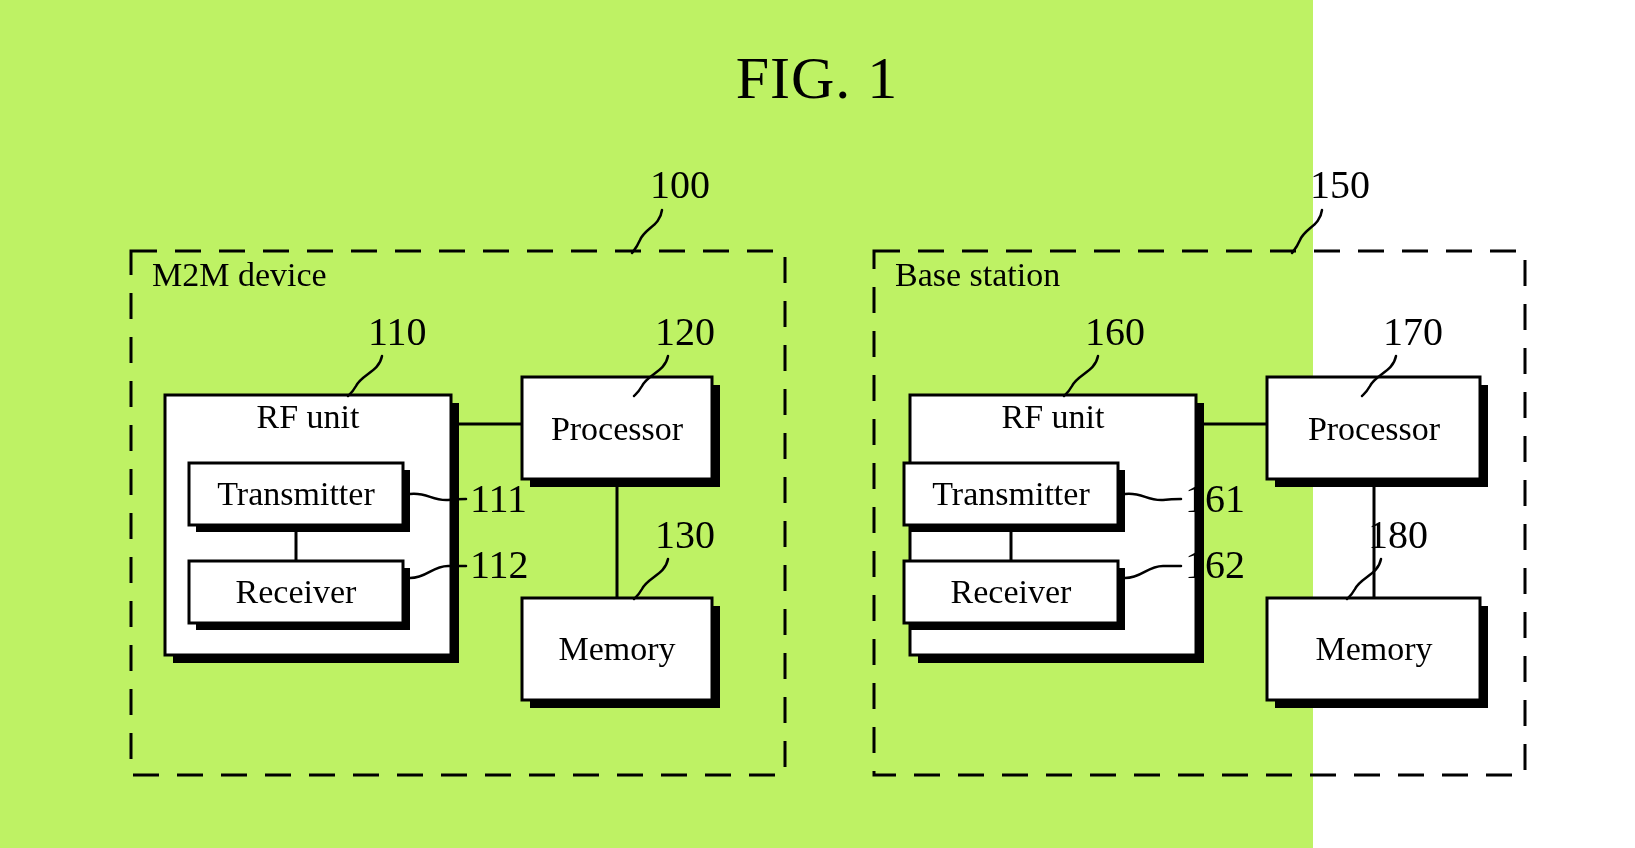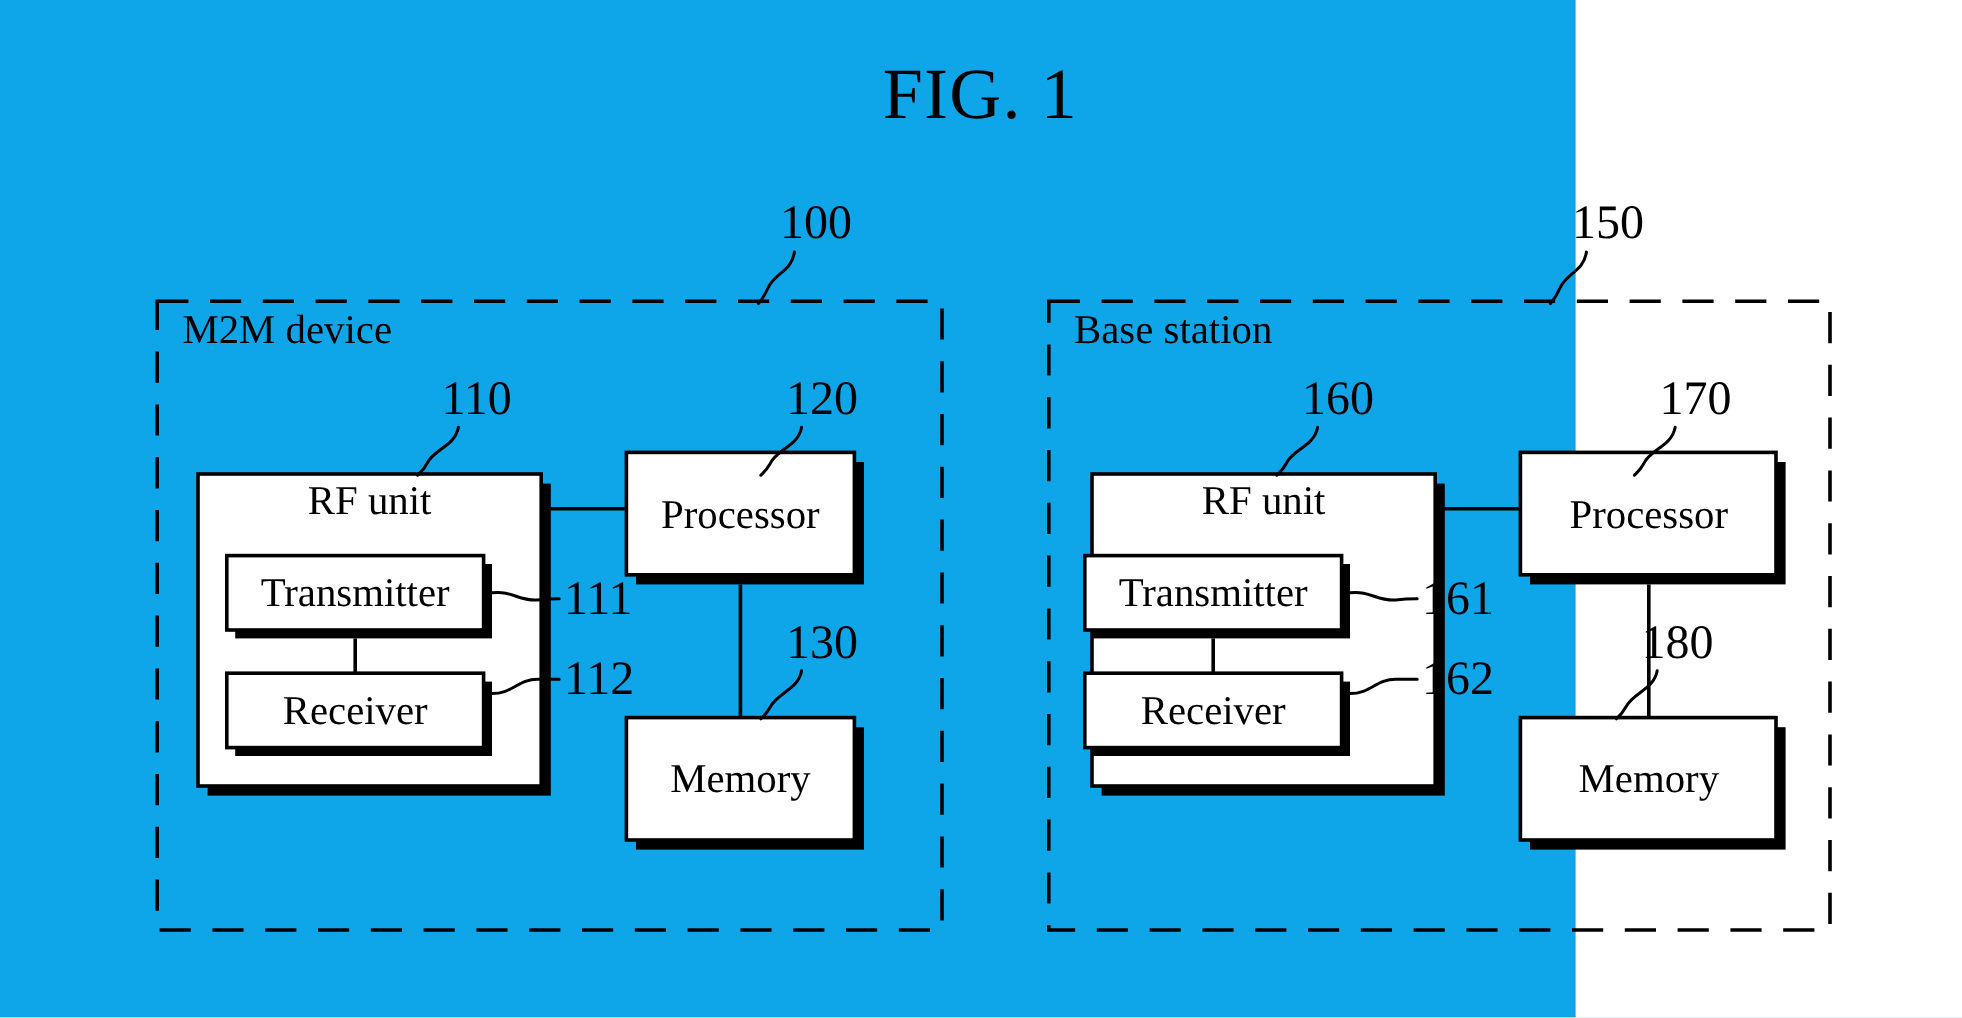--- a/index.html
+++ b/index.html
@@ -10,21 +10,21 @@
   body {
     width: 1635px;
     height: 848px;
     font-family: "Liberation Serif", "DejaVu Serif", serif;
     overflow: hidden;
   }
   #figure-root {
     position: relative;
     width: 1313px;
     height: 848px;
-    background: #0ea5e9;
+    background: #bef264;
   }
   svg#diagram {
     position: absolute;
     inset: 0;
     width: 1635px;
     height: 848px;
     display: block;
   }
   .fig-title {
     font-family: "Liberation Serif", "DejaVu Serif", serif;

